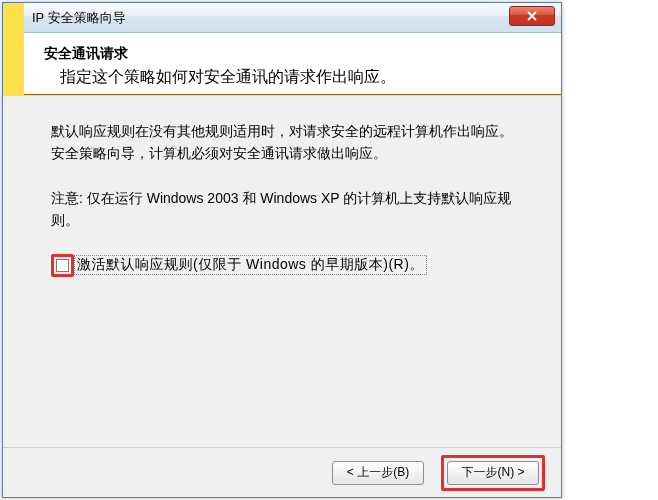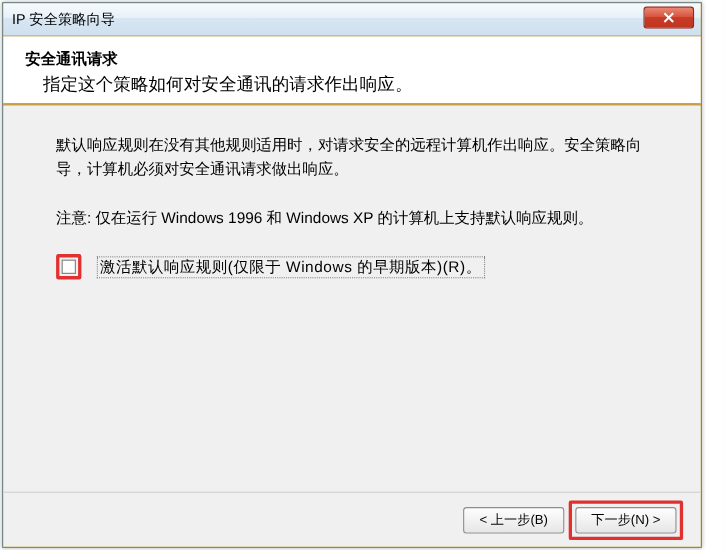--- a/index.html
+++ b/index.html
@@ -5,27 +5,28 @@
     * { box-sizing: border-box; margin: 0; padding: 0; }
     body {
       font-family: "Microsoft YaHei", "SimSun", Tahoma, sans-serif;
       font-size: 12px;
       background: #fff;
       width: 658px;
       height: 500px;
       overflow: hidden;
     }
     .window {
-      width: 636px;
+      width: 560px;
       height: 496px;
       margin: 2px;
       border: 1px solid #5a7fa0;
-      background: #eab308;
+      background: #fde047;
       position: relative;
       box-shadow: 0 0 4px rgba(0,0,0,0.3);
+      padding-left: 21px;
     }
     .titlebar {
       height: 30px;
       background: linear-gradient(to bottom, #f8fbfe 0%, #e8f0f8 45%, #d8e6f2 46%, #cfe0ef 100%);
       border-bottom: 1px solid #a9bfd6;
       display: flex;
       align-items: center;
       padding-left: 8px;
       position: relative;
     }
@@ -75,21 +76,21 @@
     }
     .content-text {
       font-size: 14px;
       color: #000;
       line-height: 1.6;
       margin-bottom: 22px;
     }
     .checkbox-row {
       display: flex;
       align-items: center;
-      gap: 14px;
+      gap: 0;
       margin-top: 8px;
     }
     .checkbox-highlight {
       border: 3px solid #e03030;
       padding: 2px;
       display: inline-flex;
       align-items: center;
       justify-content: center;
       border-radius: 2px;
     }
@@ -110,21 +111,21 @@
     .button-bar {
       position: absolute;
       bottom: 0;
       left: 0; right: 0;
       height: 50px;
       background: #f0f0f0;
       border-top: 1px solid #d0d0d0;
       display: flex;
       align-items: center;
       justify-content: flex-end;
-      gap: 4px;
+      gap: 17px;
       padding-right: 16px;
     }
     .wiz-btn {
       min-width: 92px;
       height: 24px;
       background: linear-gradient(to bottom, #fefefe, #e6e6e6);
       border: 1px solid #8e8e8e;
       border-radius: 3px;
       font-size: 12px;
       color: #000;
@@ -156,21 +157,21 @@
     </div>
   </div>
 
   <div class="header-area">
     <div class="header-title">安全通讯请求</div>
     <div class="header-subtitle">指定这个策略如何对安全通讯的请求作出响应。</div>
   </div>
 
   <div class="content-area">
     <div class="content-text">默认响应规则在没有其他规则适用时，对请求安全的远程计算机作出响应。安全策略向导，计算机必须对安全通讯请求做出响应。</div>
-    <div class="content-text">注意: 仅在运行 Windows 1996 和 Windows XP 的计算机上支持默认响应规则。</div>
+    <div class="content-text">注意: 仅在运行 Windows 2003 和 Windows XP 的计算机上支持默认响应规则。</div>
     <div class="checkbox-row">
       <span class="checkbox-highlight">
         <span class="checkbox"></span>
       </span>
       <span class="checkbox-label">激活默认响应规则(仅限于 Windows 的早期版本)(R)。</span>
     </div>
   </div>
 
   <div class="button-bar">
     <button class="wiz-btn">&lt; 上一步(B)</button>

